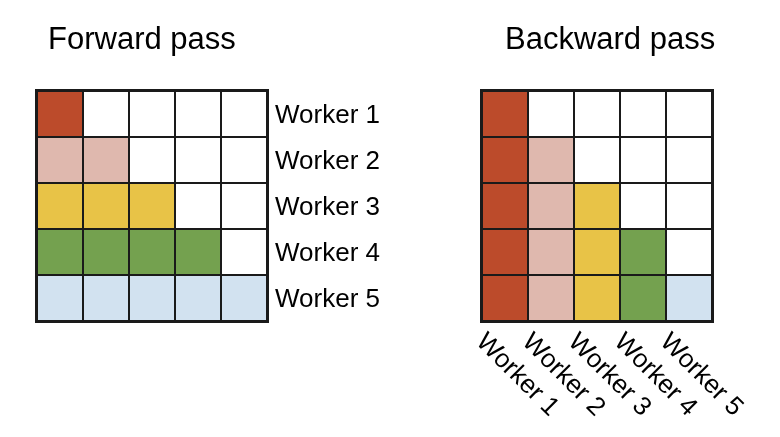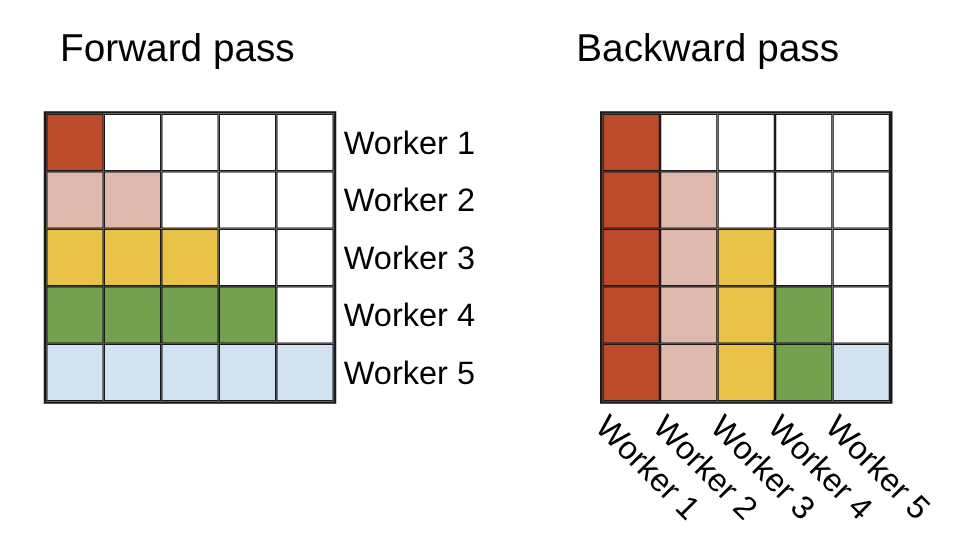--- a/index.html
+++ b/index.html
@@ -12,21 +12,21 @@
     overflow: hidden;
   }
   .panel-title {
     position: absolute;
     font-size: 31px;
     font-weight: 400;
     white-space: nowrap;
     line-height: 1.1;
   }
   #forward-title  { left: 48px;  top: 22px; }
-  #backward-title { left: 461px; top: 22px; }
+  #backward-title { left: 505px; top: 22px; }
 
   .grid {
     position: absolute;
     display: grid;
     grid-template-columns: repeat(5, 46px);
     grid-template-rows: repeat(5, 46px);
     border: 2px solid #1a1a1a;
     background: #ffffff;
   }
   #forward-grid  { left: 35px;  top: 89px; }

